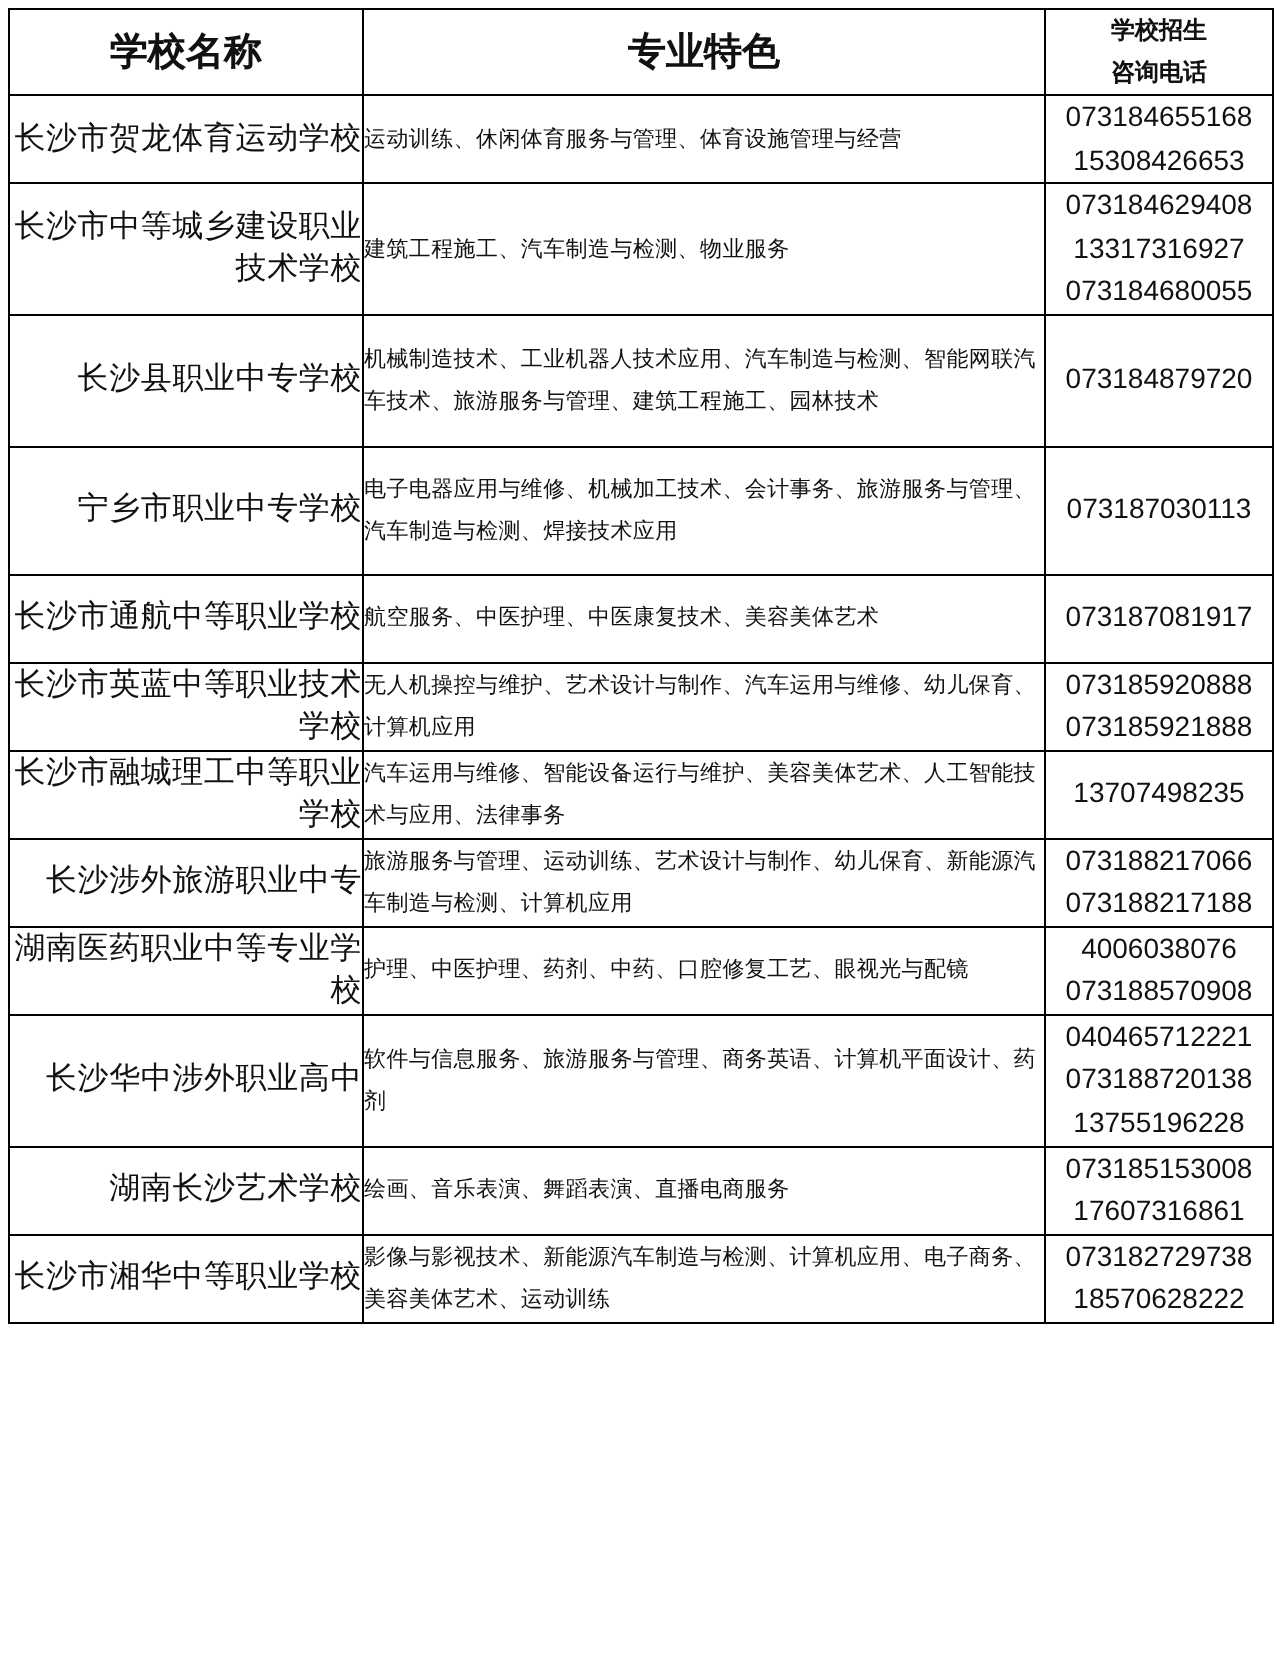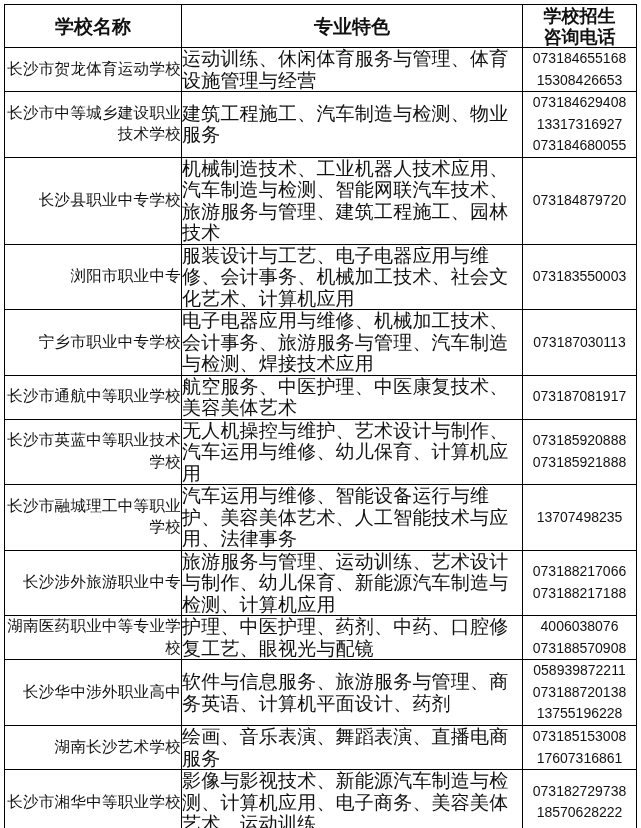--- a/index.html
+++ b/index.html
@@ -33,31 +33,31 @@
   col.c-major { width: 341px; }
   col.c-phone { width: 114px; }
 
   .hdr {
     font-weight: bold;
     font-size: 19px;
     text-align: center;
     line-height: 21px;
   }
   .hdr-phone {
-    font-size: 18px;
+    font-size: 12px;
   }
   .cell-name {
     font-size: 15.5px;
     text-align: right;
     line-height: 21.5px;
     padding: 0 2px;
     letter-spacing: 0.3px;
   }
   .cell-major {
-    font-size: 19px;
+    font-size: 11px;
     text-align: left;
     line-height: 21.5px;
     padding-left: 0;
     letter-spacing: 0.2px;
   }
   .cell-phone {
     font-size: 14px;
     text-align: center;
     line-height: 21.5px;
     font-family: "Liberation Sans", "DejaVu Sans", sans-serif;
@@ -113,29 +113,20 @@
       </tr>
       <tr style="height: 66px;">
         <td class="cell-name">长沙县职业中专学校</td>
         <td class="cell-major">
           <span class="major-text">机械制造技术、工业机器人技术应用、汽车制造与检测、智能网联汽车技术、旅游服务与管理、建筑工程施工、园林技术</span>
         </td>
         <td class="cell-phone">
           <span class="phone-line">073184879720</span>
         </td>
       </tr>
-      <tr style="height: 42px;">
-        <td class="cell-name">浏阳市职业中专</td>
-        <td class="cell-major">
-          <span class="major-text">服装设计与工艺、电子电器应用与维修、会计事务、机械加工技术、社会文化艺术、计算机应用</span>
-        </td>
-        <td class="cell-phone">
-          <span class="phone-line">073183550003</span>
-        </td>
-      </tr>
       <tr style="height: 64px;">
         <td class="cell-name">宁乡市职业中专学校</td>
         <td class="cell-major">
           <span class="major-text">电子电器应用与维修、机械加工技术、会计事务、旅游服务与管理、汽车制造与检测、焊接技术应用</span>
         </td>
         <td class="cell-phone">
           <span class="phone-line">073187030113</span>
         </td>
       </tr>
       <tr style="height: 44px;">
@@ -185,21 +176,21 @@
           <span class="phone-line">4006038076</span>
           <span class="phone-line">073188570908</span>
         </td>
       </tr>
       <tr style="height: 66px;">
         <td class="cell-name">长沙华中涉外职业高中</td>
         <td class="cell-major">
           <span class="major-text">软件与信息服务、旅游服务与管理、商务英语、计算机平面设计、药剂</span>
         </td>
         <td class="cell-phone">
-          <span class="phone-line">058939872211</span>
+          <span class="phone-line">040465712221</span>
           <span class="phone-line">073188720138</span>
           <span class="phone-line">13755196228</span>
         </td>
       </tr>
       <tr style="height: 43px; margin-top: 48px;">
         <td class="cell-name">湖南长沙艺术学校</td>
         <td class="cell-major">
           <span class="major-text">绘画、音乐表演、舞蹈表演、直播电商服务</span>
         </td>
         <td class="cell-phone">

